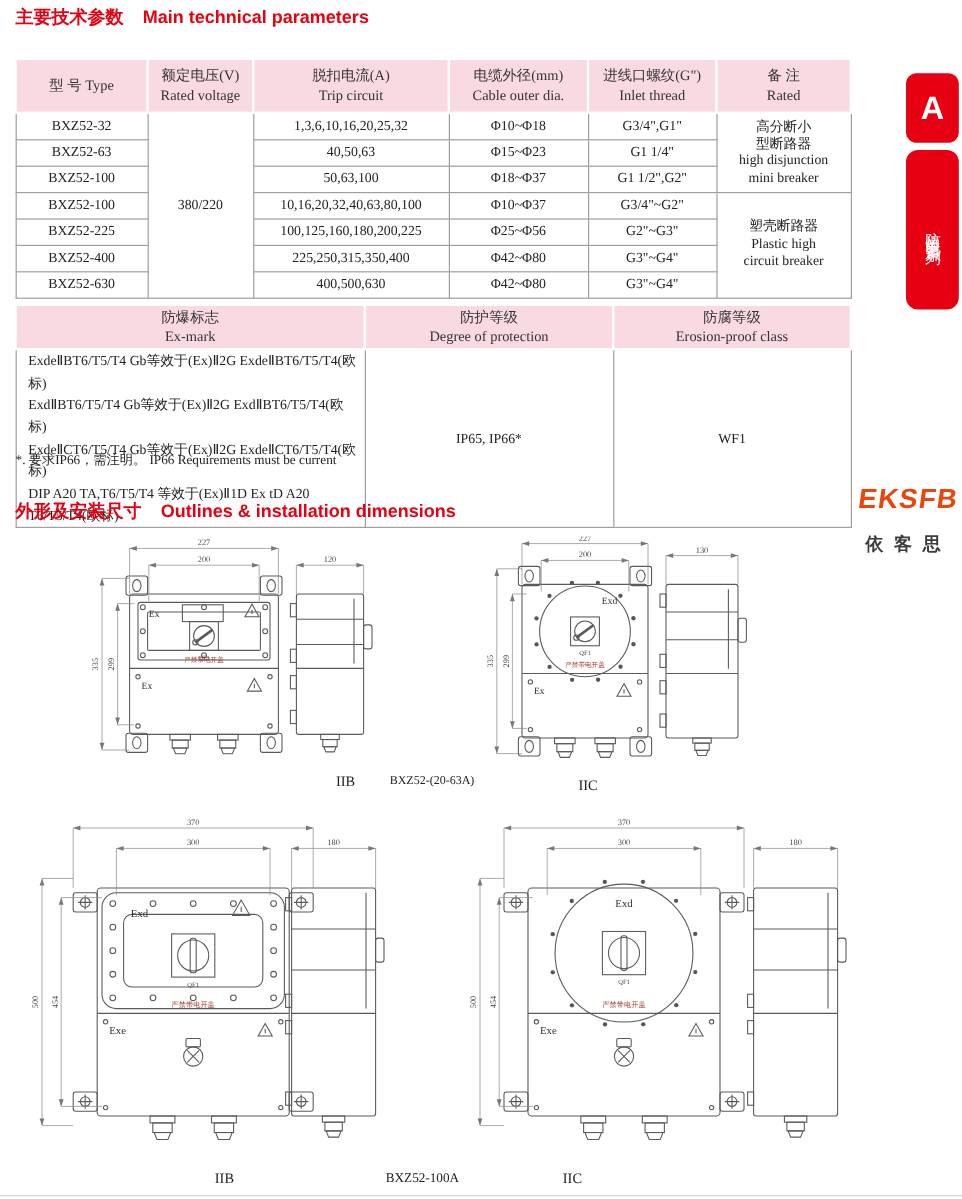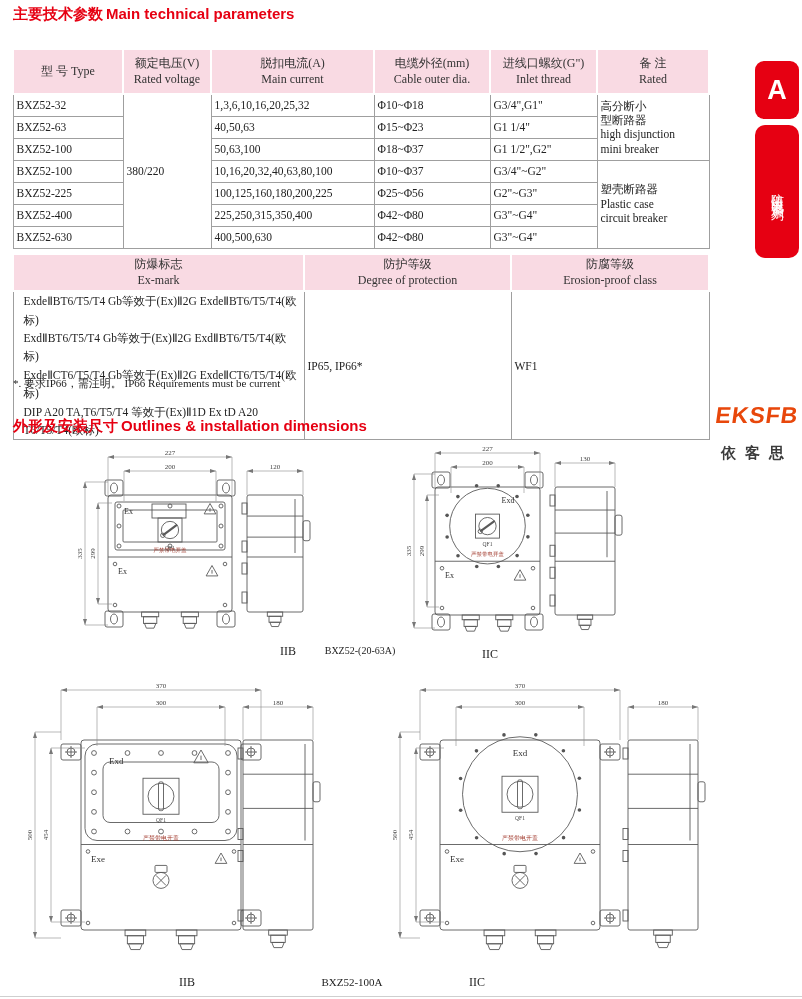--- a/index.html
+++ b/index.html
@@ -1,24 +1,24 @@
 <!DOCTYPE html>
 <html><head>
 <meta charset="utf-8">
 <style>
   html,body{margin:0;padding:0}
   body{width:802px;height:999px;position:relative;background:#fff;
        font-family:"Liberation Serif",serif;color:#222;overflow:hidden}
   .abs{position:absolute}
   .sec-title{font-family:"Liberation Sans",sans-serif;font-weight:bold;color:#e60012;font-size:15px;white-space:nowrap}
-  .sec-title .en{margin-left:3px}
+  .sec-title .en{margin-left:16px}
   
   table{border-collapse:collapse;table-layout:fixed}
   .ptable th{background:#f9dae3;border:2px solid #fff;font-weight:normal;font-size:12px;padding:2px 1px;line-height:1.3;color:#333}
-  .ptable tbody td{border:1px solid #9f9f9f;font-size:11.5px;padding:0 3px;color:#222}
+  .ptable tbody td{border:1px solid #9f9f9f;text-align:center;font-size:11.5px;padding:0 3px;color:#222}
   .t1 tbody tr{height:22px}
   .t2 tbody tr{height:82px}
   .remark{font-size:11px;line-height:1.25}
   .exmark-cell{text-align:left !important;font-size:10.5px;line-height:1.6;padding-left:10px !important}
   .note{font-size:11px;color:#222}
   
   .logo-en{font-family:"Liberation Sans",sans-serif;font-weight:900;font-size:23px;color:#e8470b;
            transform:skewX(-8deg);letter-spacing:1px;line-height:1}
   .logo-cn{font-family:"Liberation Sans",sans-serif;font-weight:bold;font-size:15px;color:#3c3c3c;
            letter-spacing:9px;margin-top:17px;white-space:nowrap}
@@ -54,21 +54,21 @@
       <th>
           <div>型 号 Type</div>
           <div></div>
         </th>
       <th>
           <div>额定电压(V)</div>
           <div>Rated voltage</div>
         </th>
       <th>
           <div>脱扣电流(A)</div>
-          <div>Main current</div>
+          <div>Trip circuit</div>
         </th>
       <th>
           <div>电缆外径(mm)</div>
           <div>Cable outer dia.</div>
         </th>
       <th>
           <div>进线口螺纹(G")</div>
           <div>Inlet thread</div>
         </th>
       <th>
@@ -103,21 +103,21 @@
       <td>Φ18~Φ37</td>
       <td>G1 1/2",G2"</td>
     </tr>
     <tr>
       <td>BXZ52-100</td>
       <td>10,16,20,32,40,63,80,100</td>
       <td>Φ10~Φ37</td>
       <td>G3/4"~G2"</td>
       <td rowspan="4" class="remark">
         <div>塑壳断路器</div>
-          <div>Plastic case</div>
+          <div>Plastic high</div>
         <div>circuit breaker</div>
       </td>
     </tr>
     <tr>
       <td>BXZ52-225</td>
       <td>100,125,160,180,200,225</td>
       <td>Φ25~Φ56</td>
       <td>G2"~G3"</td>
     </tr>
     <tr>

